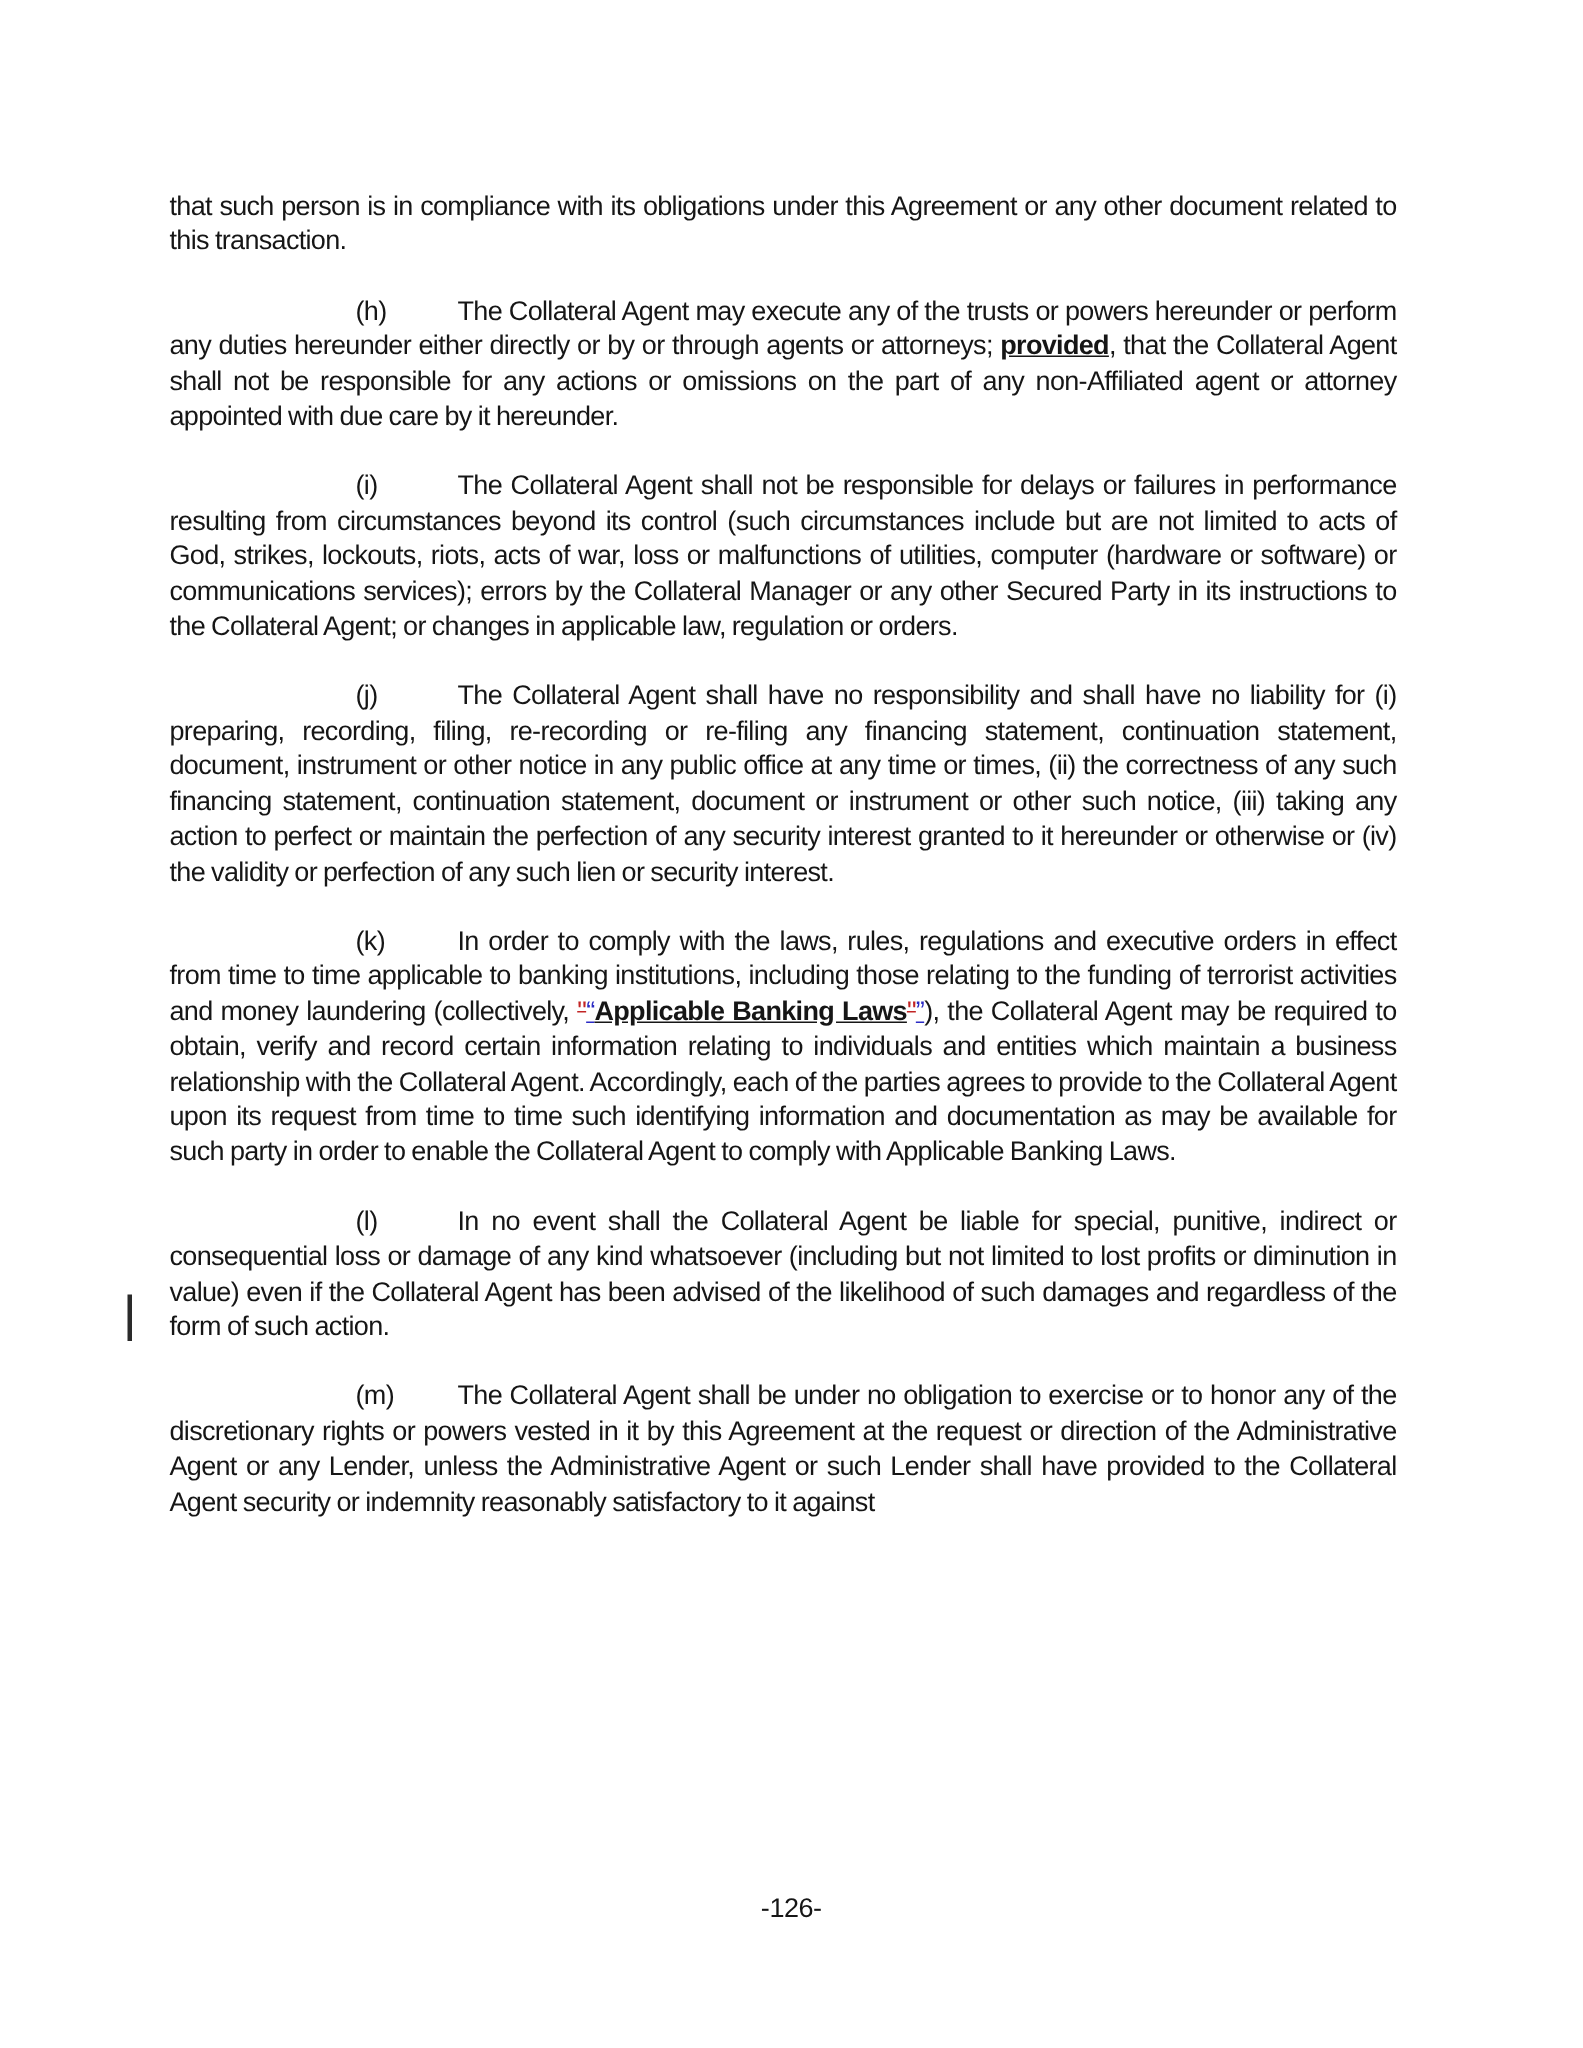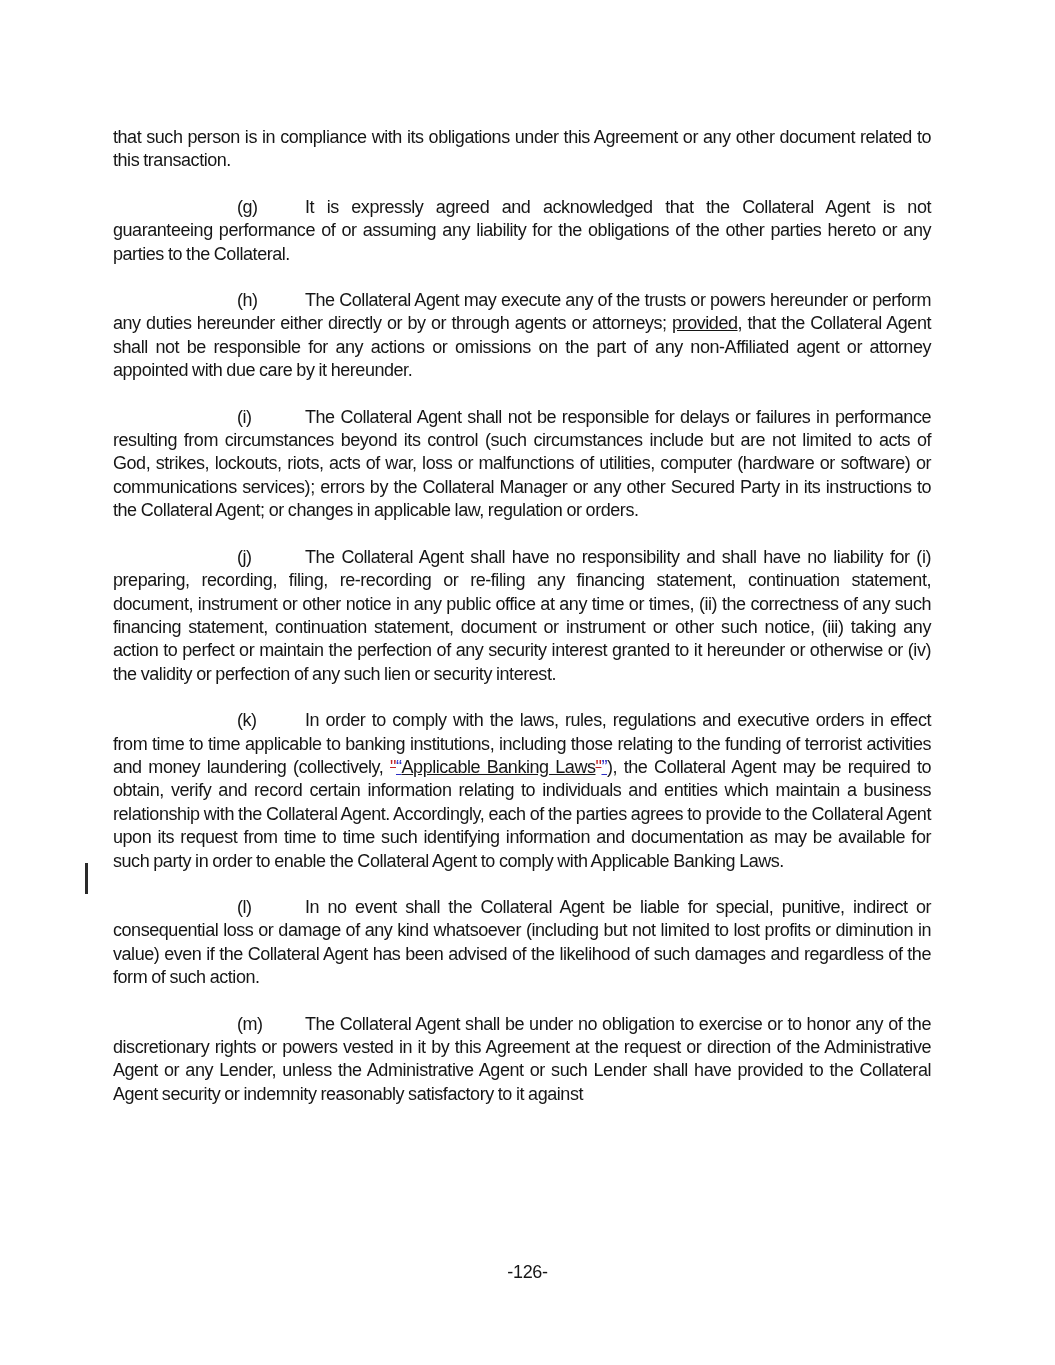--- a/index.html
+++ b/index.html
@@ -41,20 +41,21 @@
   }
   .plabel {
     display: inline-block;
     width: 68px;
     text-indent: 0;
     text-align: left;
   }
   .run-normal {}
   .run-underline {
     text-decoration: underline;
+    font-weight: bold;
   }
   .run-deleted-quote {
     color: var(--deleted-color, #c22525);
     text-decoration: line-through;
     text-decoration-color: var(--deleted-color, #c22525);
   }
   .run-inserted-quote {
     color: var(--inserted-color, #2b2bc4);
     text-decoration: underline;
     text-decoration-color: var(--inserted-color, #2b2bc4);
@@ -77,21 +78,20 @@
     letter-spacing: -0.3px;
   }
 </style>
 </head>
 <body>
 
 <div class="page">
   <div class="change-bar"></div>
   <div class="doc-body">
       <p class="para continuation"><span class="run-normal">that such person is in compliance with its obligations under this Agreement or any other document related to this transaction.</span></p>
-      <p class="para labeled"><span class="plabel">(g)</span><span class="run-normal">It is expressly agreed and acknowledged that the Collateral Agent is not guaranteeing performance of or assuming any liability for the obligations of the other parties hereto or any parties to the Collateral.</span></p>
       <p class="para labeled"><span class="plabel">(h)</span><span class="run-normal">The Collateral Agent may execute any of the trusts or powers hereunder or perform any duties hereunder either directly or by or through agents or attorneys; </span><span class="run-underline">provided</span><span class="run-normal">, that the Collateral Agent shall not be responsible for any actions or omissions on the part of any non-Affiliated agent or attorney appointed with due care by it hereunder.</span></p>
       <p class="para labeled"><span class="plabel">(i)</span><span class="run-normal">The Collateral Agent shall not be responsible for delays or failures in performance resulting from circumstances beyond its control (such circumstances include but are not limited to acts of God, strikes, lockouts, riots, acts of war, loss or malfunctions of utilities, computer (hardware or software) or communications services); errors by the Collateral Manager or any other Secured Party in its instructions to the Collateral Agent; or changes in applicable law, regulation or orders.</span></p>
       <p class="para labeled"><span class="plabel">(j)</span><span class="run-normal">The Collateral Agent shall have no responsibility and shall have no liability for (i) preparing, recording, filing, re-recording or re-filing any financing statement, continuation statement, document, instrument or other notice in any public office at any time or times, (ii) the correctness of any such financing statement, continuation statement, document or instrument or other such notice, (iii) taking any action to perfect or maintain the perfection of any security interest granted to it hereunder or otherwise or (iv) the validity or perfection of any such lien or security interest.</span></p>
       <p class="para labeled"><span class="plabel">(k)</span><span class="run-normal">In order to comply with the laws, rules, regulations and executive orders in effect from time to time applicable to banking institutions, including those relating to the funding of terrorist activities and money laundering (collectively, </span><span class="run-deleted-quote">"</span><span class="run-inserted-quote">“</span><span class="run-underline">Applicable Banking Laws</span><span class="run-deleted-quote">"</span><span class="run-inserted-quote">”</span><span class="run-normal">), the Collateral Agent may be required to obtain, verify and record certain information relating to individuals and entities which maintain a business relationship with the Collateral Agent. Accordingly, each of the parties agrees to provide to the Collateral Agent upon its request from time to time such identifying information and documentation as may be available for such party in order to enable the Collateral Agent to comply with Applicable Banking Laws.</span></p>
       <p class="para labeled"><span class="plabel">(l)</span><span class="run-normal">In no event shall the Collateral Agent be liable for special, punitive, indirect or consequential loss or damage of any kind whatsoever (including but not limited to lost profits or diminution in value) even if the Collateral Agent has been advised of the likelihood of such damages and regardless of the form of such action.</span></p>
       <p class="para labeled"><span class="plabel">(m)</span><span class="run-normal">The Collateral Agent shall be under no obligation to exercise or to honor any of the discretionary rights or powers vested in it by this Agreement at the request or direction of the Administrative Agent or any Lender, unless the Administrative Agent or such Lender shall have provided to the Collateral Agent security or indemnity reasonably satisfactory to it against</span></p>
     </div>
   <div class="footer-pageno">-126-</div>
 </div>
 

